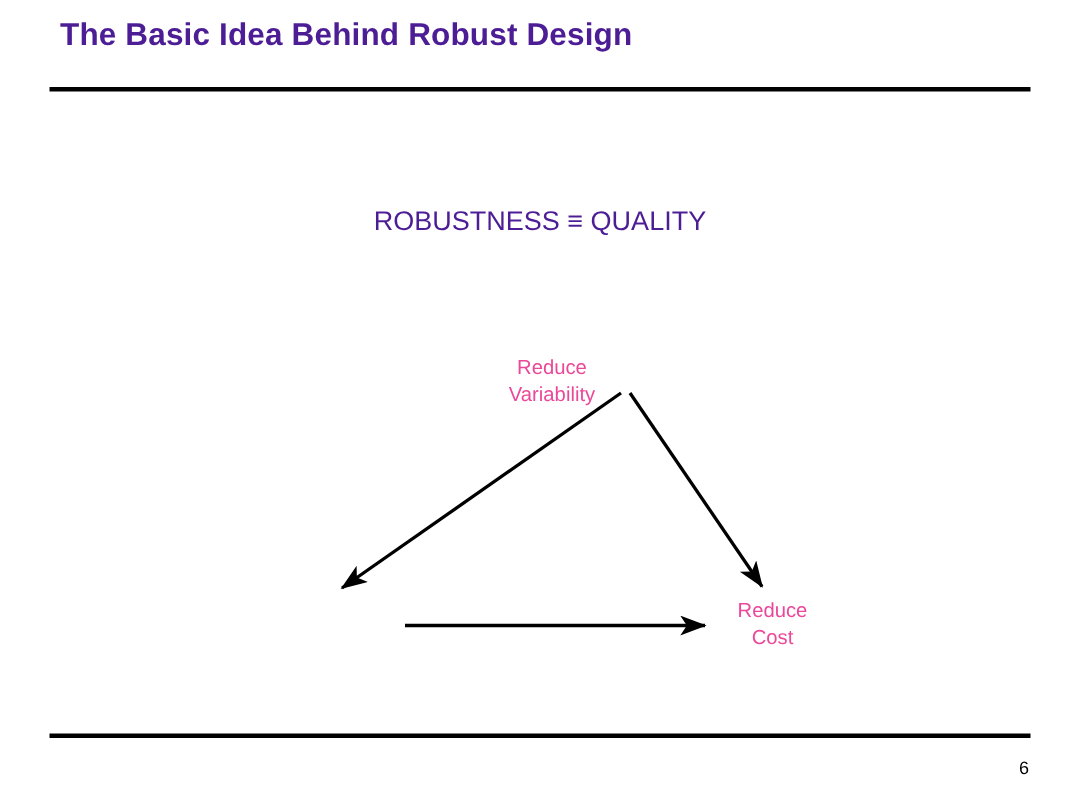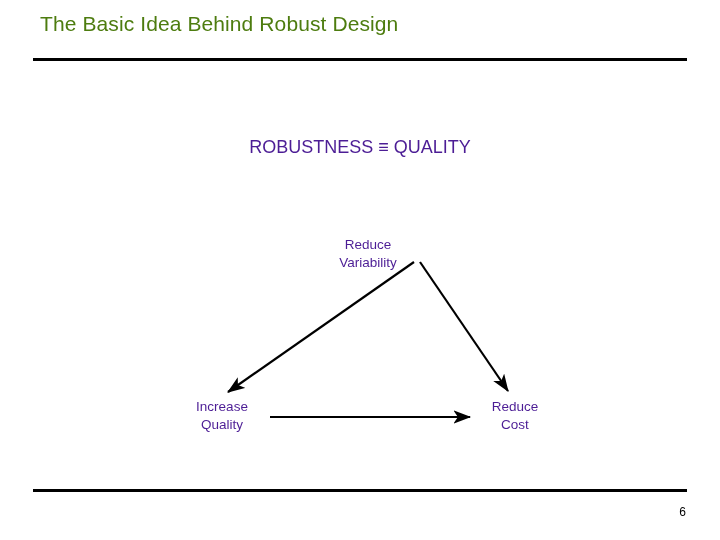--- a/index.html
+++ b/index.html
@@ -18,22 +18,22 @@
     position: relative;
     width: 720px;
     height: 540px;
   }
   .slide-title {
     position: absolute;
     left: 40px;
     top: 12px;
     width: 640px;
     font-size: 21px;
-    font-weight: normal;
-    color: #4d7c0f;
+    font-weight: bold;
+    color: #4c1d95;
     letter-spacing: 0.1px;
     white-space: nowrap;
   }
   .rule {
     position: absolute;
     background: #000000;
   }
   .rule-top {
     left: 33px;
     top: 58px;
@@ -60,21 +60,21 @@
     left: 0;
     top: 0;
     width: 720px;
     height: 540px;
   }
   .node {
     position: absolute;
     text-align: center;
     font-size: 13.5px;
     line-height: 1.35;
-    color: #4c1d95;
+    color: #ec4899;
     white-space: pre-line;
   }
   .node-top {
     left: 297px;
     top: 236px;
     width: 142px;
   }
   .node-left {
     left: 154px;
     top: 398px;
@@ -116,22 +116,20 @@
     <line x1="414" y1="262" x2="228" y2="392" stroke="#000000" stroke-width="2.2" marker-end="url(#arrowhead)"></line>
 
     <line x1="420" y1="262" x2="508" y2="391" stroke="#000000" stroke-width="2.2" marker-end="url(#arrowhead)"></line>
 
     <line x1="270" y1="417" x2="470" y2="417" stroke="#000000" stroke-width="2.2" marker-end="url(#arrowhead)"></line>
   </svg>
 
   <div class="node node-top">Reduce
 Variability</div>
 
-  <div class="node node-left">Increase
-Quality</div>
 
   <div class="node node-right">Reduce
 Cost</div>
 
   <div class="rule rule-bottom"></div>
 
   <div class="page-number">6</div>
 
 </div>
 

